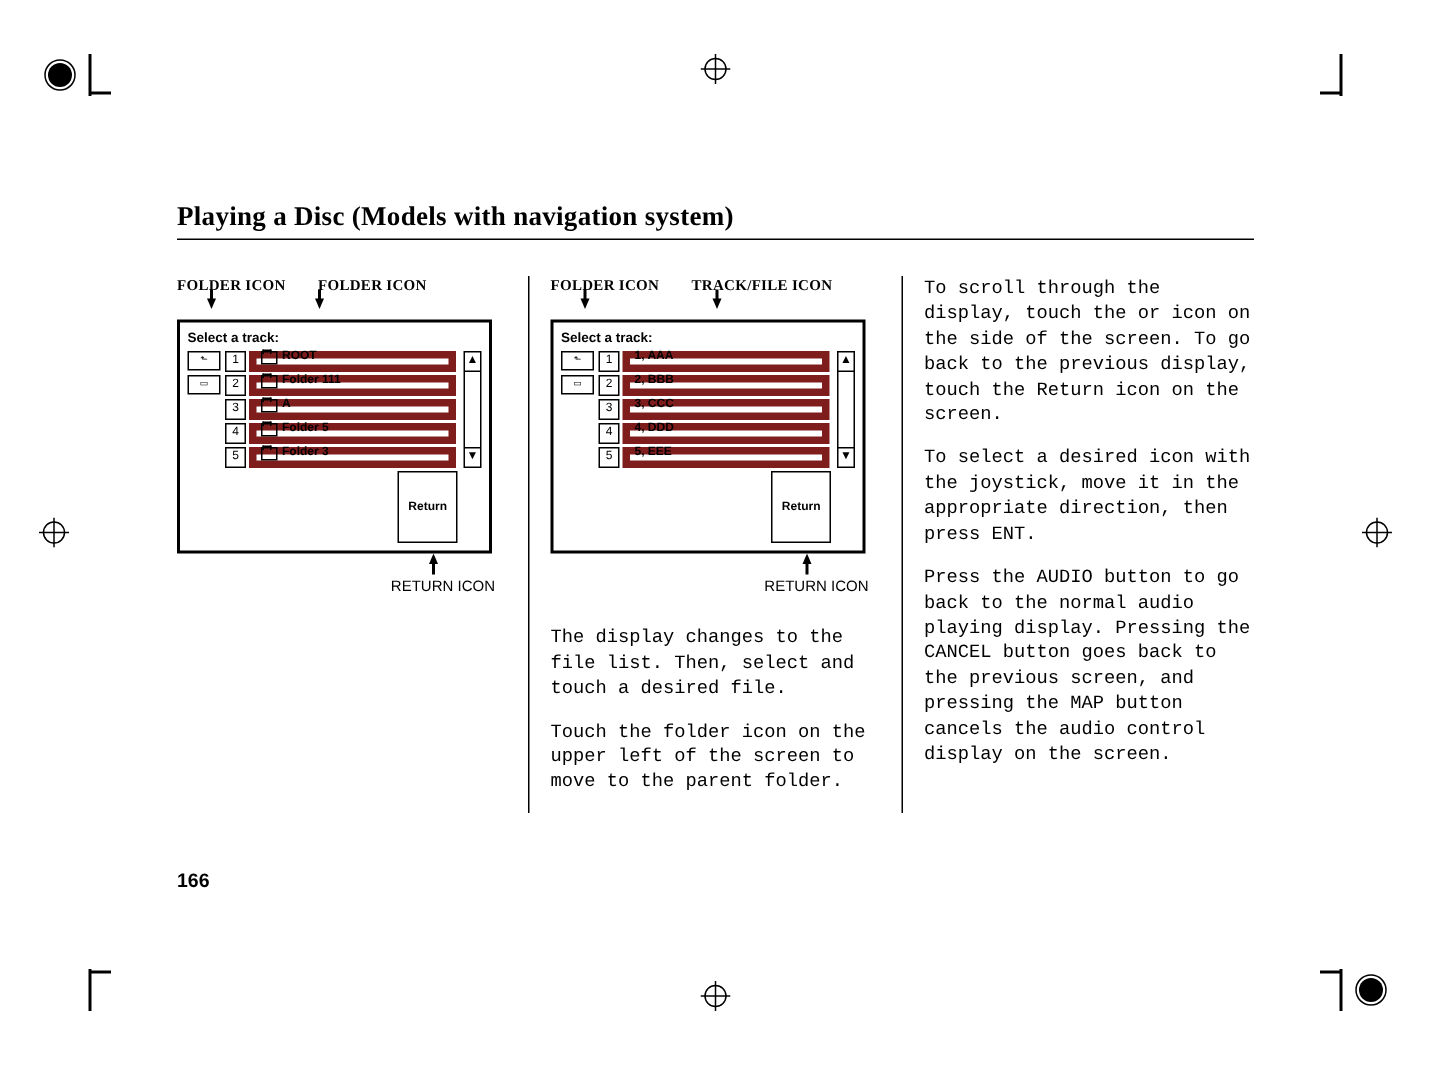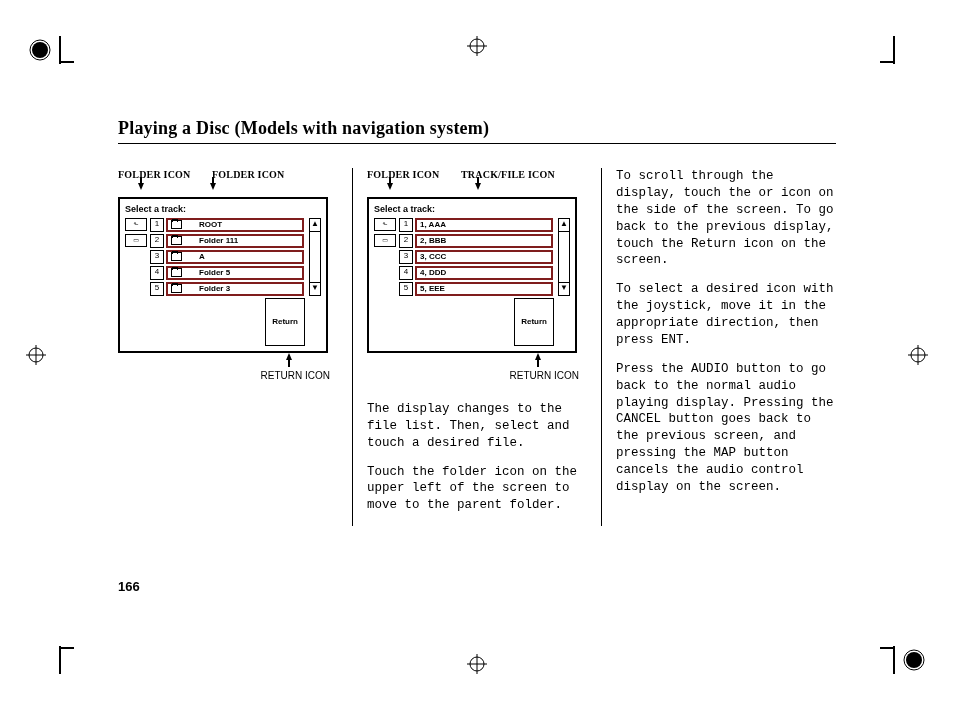--- a/index.html
+++ b/index.html
@@ -23,21 +23,21 @@
   .reg-br { bottom: 36px; right: 26px; }
   .reg-tm { top: 36px; left: 50%; transform: translateX(-50%); }
   .reg-bm { bottom: 36px; left: 50%; transform: translateX(-50%); }
   .reg-ml { top: 50%; left: 26px; transform: translateY(-50%); }
   .reg-mr { top: 50%; right: 26px; transform: translateY(-50%); }
 
   
   .page {
     position: absolute;
     left: 118px;
-    top: 118px;
+    top: 134px;
     width: 718px;
   }
 
   h1.title {
     font-size: 18px;
     font-weight: bold;
     margin: 0 0 4px 0;
     letter-spacing: .2px;
   }
   .title-rule {
@@ -146,26 +146,26 @@
   .row + .row { margin-top: 2px; }
   .num {
     width: 12px;
     border: 1px solid #000;
     font-size: 8px;
     display:flex; align-items:center; justify-content:center;
     margin-right: 2px;
   }
   .cell {
     flex: 1;
-    border: 2px solid #7f1d1d;
+    border: 5px solid #7f1d1d;
     font-size: 8px;
     font-weight: bold;
     padding: 0 3px;
-    display:flex; align-items:flex-start;
-    gap: 17px;
+    display:flex; align-items:flex-end;
+    gap: 3px;
   }
   .mini-folder {
     width: 9px; height: 7px;
     border: 1px solid #000;
     position: relative;
     flex: none;
   }
   .mini-folder::before{
     content:"";
     position:absolute;

